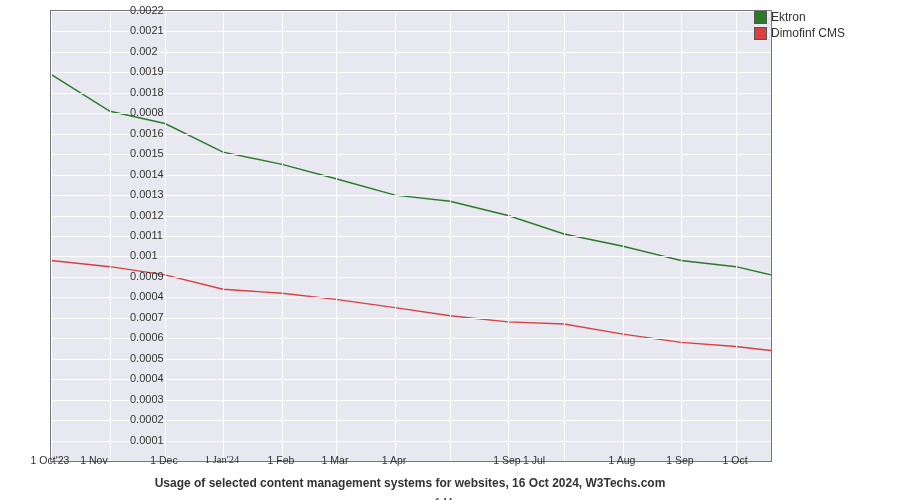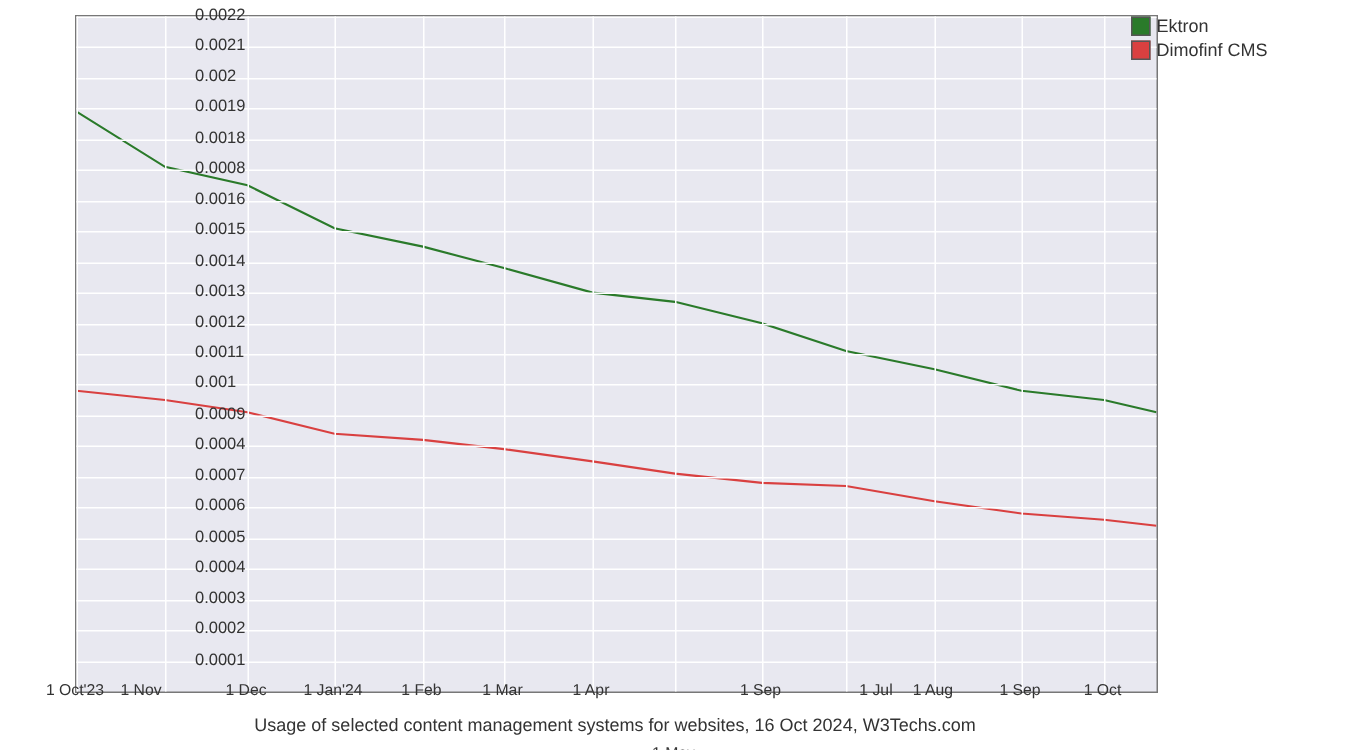--- a/index.html
+++ b/index.html
@@ -57,20 +57,21 @@
     transform: translateX(-50%);
     white-space: nowrap;
   }
   .caption {
     position: absolute;
     top: 476px;
     left: 50px;
     width: 720px;
     text-align: center;
     font-size: 12px;
+    font-weight: bold;
   }
   .legend {
     position: absolute;
     left: 754px;
     top: 10px;
     font-size: 12px;
   }
   .legend-item {
     display: flex;
     align-items: center;
@@ -169,22 +170,22 @@
 <div class="y-tick" style="top: 132.727px;">0.0016</div>
 <div class="y-tick" style="top: 112.273px;">0.0008</div>
 <div class="y-tick" style="top: 91.8182px;">0.0018</div>
 <div class="y-tick" style="top: 71.3636px;">0.0019</div>
 <div class="y-tick" style="top: 50.9091px;">0.002</div>
 <div class="y-tick" style="top: 30.4545px;">0.0021</div>
 <div class="y-tick" style="top: 10px;">0.0022</div>
 <div class="x-tick" style="left: 50px;">1 Oct'23</div>
 <div class="x-tick" style="left: 94px;">1 Nov</div>
 <div class="x-tick" style="left: 164px;">1 Dec</div>
-<div class="x-tick" style="left: 222px;">1 Jan'24</div>
+<div class="x-tick" style="left: 222px; font-family: Liberation Serif, serif;">1 Jan'24</div>
 <div class="x-tick" style="left: 281px; text-align: center;">1 Feb</div>
 <div class="x-tick" style="left: 335px;">1 Mar</div>
 <div class="x-tick" style="left: 394px;">1 Apr</div>
 <div class="x-tick" style="left: 449px; margin-top: 42px;">1 May</div>
 <div class="x-tick" style="left: 507px;">1 Sep</div>
-<div class="x-tick" style="left: 584px;">1 Jul</div>
+<div class="x-tick" style="left: 534px;">1 Jul</div>
 <div class="x-tick" style="left: 622px;">1 Aug</div>
 <div class="x-tick" style="left: 680px;">1 Sep</div>
 <div class="x-tick" style="left: 735px;">1 Oct</div>
 
 </body></html>

